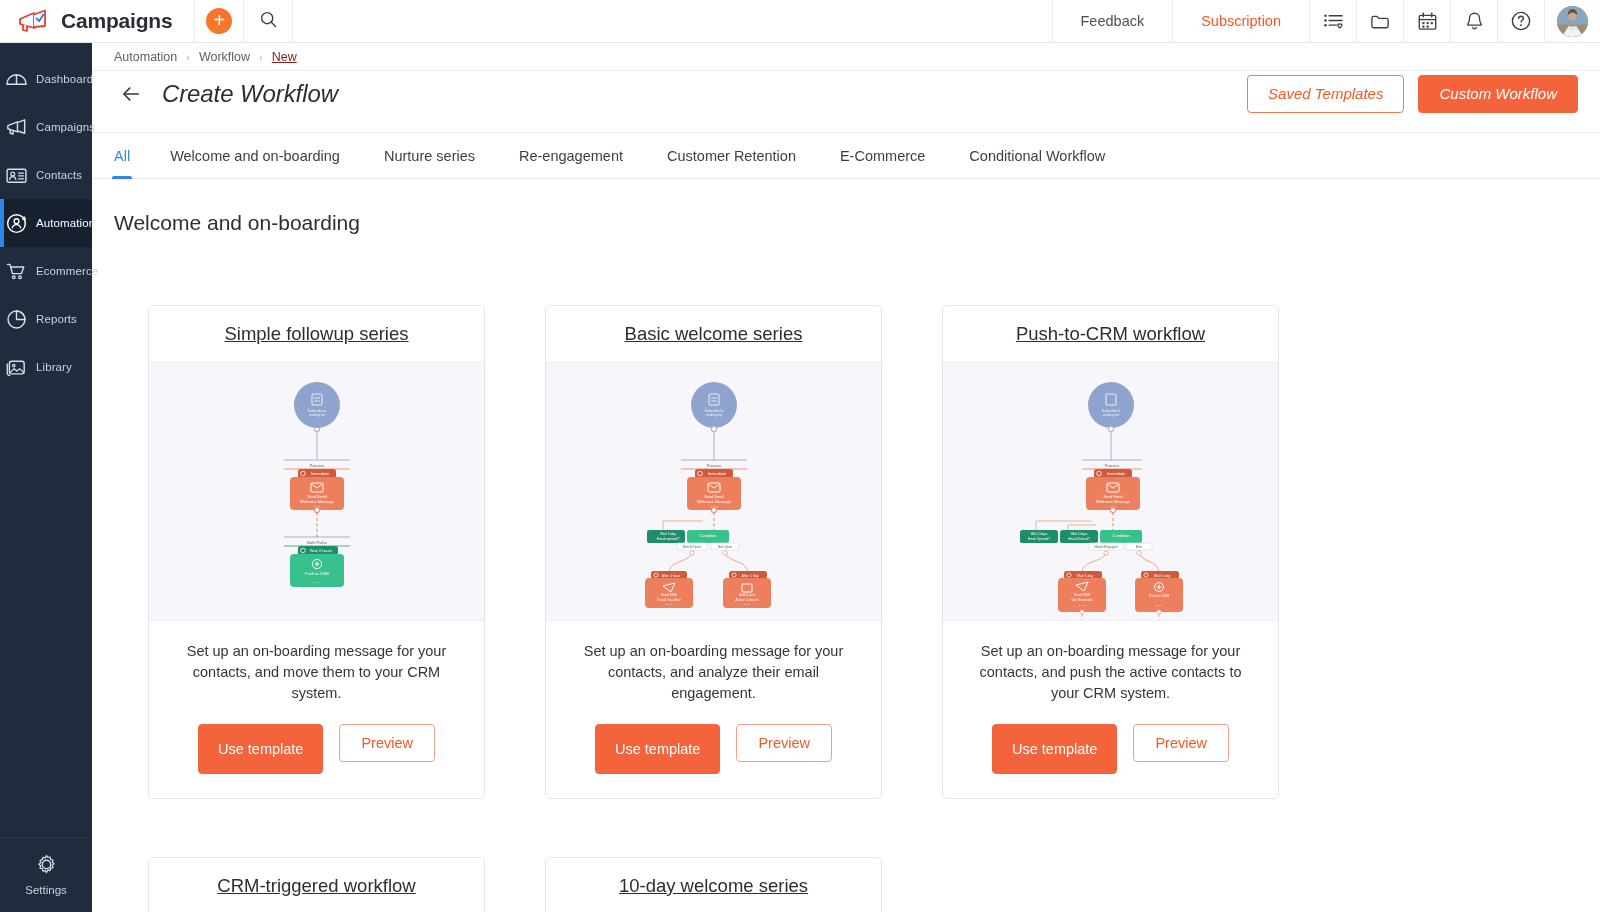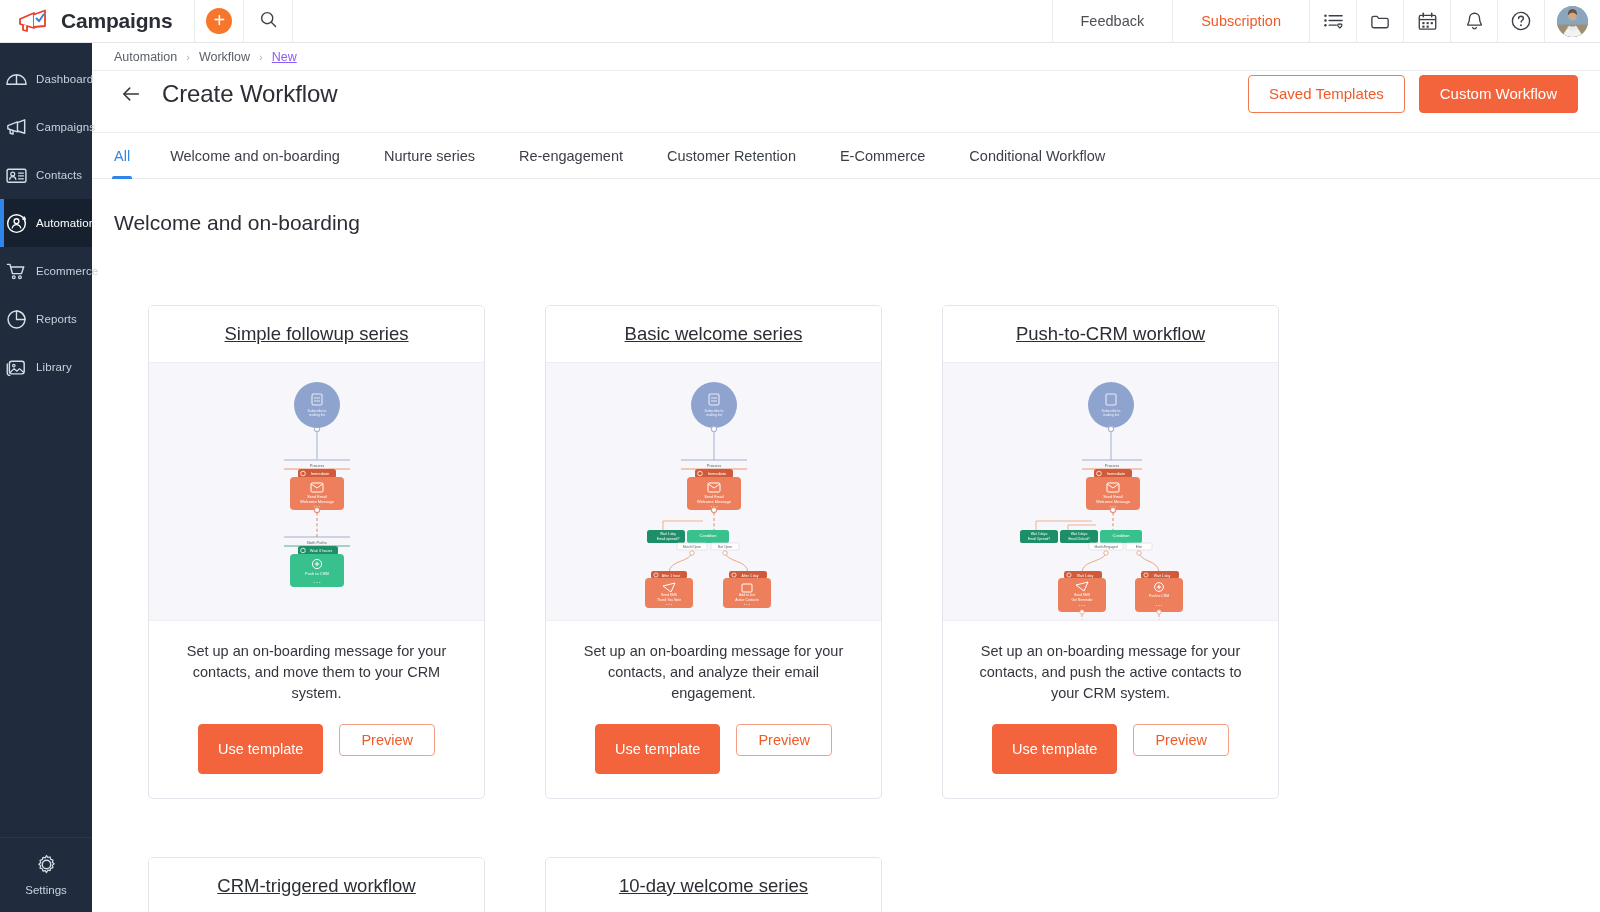--- a/index.html
+++ b/index.html
@@ -114,28 +114,29 @@
     overflow: hidden;
   }
   .breadcrumb {
     height: 28px; min-height: 28px;
     display: flex; align-items: center; gap: 9px;
     padding: 0 22px;
     border-bottom: 1px solid #ebedf0;
     font-size: 12.5px;
   }
   .crumb { color: #5a5f68; cursor: pointer; }
-  .crumb.current { color: #8b5cf6; cursor: default; text-decoration: underline; }
+  .crumb.current { color: #7f1d1d; cursor: default; text-decoration: underline; }
   .crumb-sep { color: #a9aeb6; font-size: 11px; }
 
   .pagehead {
     height: 62px; min-height: 62px;
     display: flex; align-items: center;
     padding: 0 22px 16px 26px;
     border-bottom: 1px solid #ebedf0;
+    font-style: italic;
   }
   .back-arrow {
     width: 26px; height: 26px;
     display: flex; align-items: center; justify-content: center;
     cursor: pointer; margin-right: 18px;
   }
   .page-title {
     font-size: 24px; font-weight: 400; color: #2b2e35;
     letter-spacing: -.1px;
   }
@@ -216,21 +217,21 @@
     display: flex; justify-content: center; gap: 16px;
   }
   .btn-card-solid {
     background: #f4643c; color: #fff;
     height: 50px; padding: 0 19px; border-radius: 4px;
     font-size: 14.5px; display: inline-flex; align-items: center;
     cursor: pointer; border: 1px solid #f4643c;
   }
   .btn-card-outline {
     background: #fff; color: #f05a28;
-    height: 32px; padding: 0 21px; border-radius: 4px;
+    height: 38px; padding: 0 21px; border-radius: 4px;
     font-size: 14.5px; display: inline-flex; align-items: center;
     cursor: pointer; border: 1px solid #f3a088;
   }
   
   .card.cut { height: 96px; }
   .card.cut .card-canvas { height: 40px; min-height: 40px; padding-top: 8px; }
   .wf { display: block; }
 </style>
 </head>
 <body>

